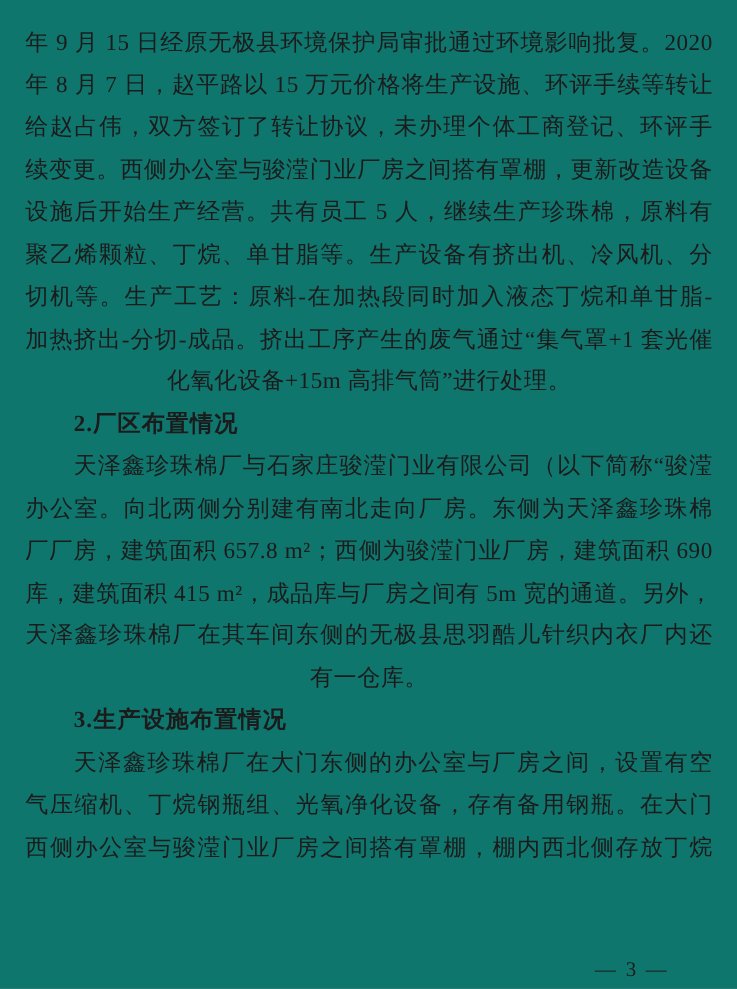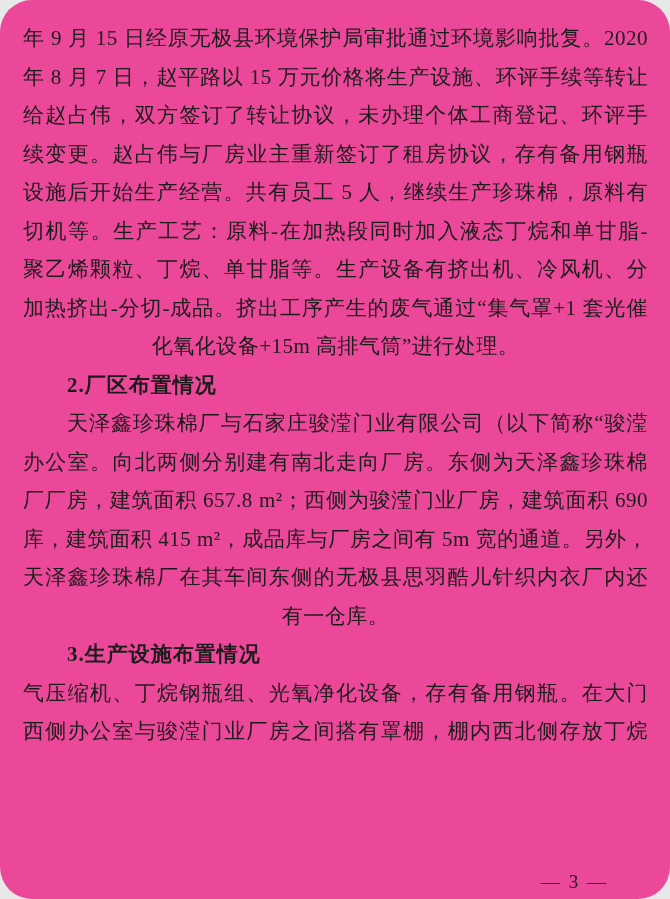--- a/index.html
+++ b/index.html
@@ -5,25 +5,24 @@
   html, body {
     margin: 0;
     padding: 0;
     background: #e8e8e8;
   }
   .page {
     position: relative;
     width: 670px;
     height: 899px;
     margin: 0;
-    background: #ec4899;
+    background: #0f766e;
     font-family: "Liberation Serif", "DejaVu Serif", serif;
     color: #1b1b1b;
     overflow: hidden;
-    border-radius: 32px;
   }
   .text-block {
     position: absolute;
     top: 19px;
     left: 23px;
     width: 625px;
   }
   .line {
     font-size: 21px;
     height: 38.5px;
@@ -56,31 +55,32 @@
   }
 </style>
 </head>
 <body>
 
 <div class="page">
   <div class="text-block">
       <div class="line justify">年 9 月 15 日经原无极县环境保护局审批通过环境影响批复。2020</div>
       <div class="line justify">年 8 月 7 日，赵平路以 15 万元价格将生产设施、环评手续等转让</div>
       <div class="line justify">给赵占伟，双方签订了转让协议，未办理个体工商登记、环评手</div>
-      <div class="line justify">续变更。赵占伟与厂房业主重新签订了租房协议，存有备用钢瓶</div>
+      <div class="line justify">续变更。西侧办公室与骏滢门业厂房之间搭有罩棚，更新改造设备</div>
       <div class="line justify">设施后开始生产经营。共有员工 5 人，继续生产珍珠棉，原料有</div>
+      <div class="line justify">聚乙烯颗粒、丁烷、单甘脂等。生产设备有挤出机、冷风机、分</div>
       <div class="line justify">切机等。生产工艺：原料-在加热段同时加入液态丁烷和单甘脂-</div>
-      <div class="line justify">聚乙烯颗粒、丁烷、单甘脂等。生产设备有挤出机、冷风机、分</div>
       <div class="line justify">加热挤出-分切-成品。挤出工序产生的废气通过“集气罩+1 套光催</div>
       <div class="line plain">化氧化设备+15m 高排气筒”进行处理。</div>
       <div class="line heading">2.厂区布置情况</div>
       <div class="line justify indent">天泽鑫珍珠棉厂与石家庄骏滢门业有限公司（以下简称“骏滢</div>
       <div class="line justify">办公室。向北两侧分别建有南北走向厂房。东侧为天泽鑫珍珠棉</div>
       <div class="line justify">厂厂房，建筑面积 657.8 m²；西侧为骏滢门业厂房，建筑面积 690</div>
       <div class="line justify">库，建筑面积 415 m²，成品库与厂房之间有 5m 宽的通道。另外，</div>
       <div class="line justify">天泽鑫珍珠棉厂在其车间东侧的无极县思羽酷儿针织内衣厂内还</div>
       <div class="line plain">有一仓库。</div>
       <div class="line heading">3.生产设施布置情况</div>
+      <div class="line justify indent">天泽鑫珍珠棉厂在大门东侧的办公室与厂房之间，设置有空</div>
       <div class="line justify">气压缩机、丁烷钢瓶组、光氧净化设备，存有备用钢瓶。在大门</div>
       <div class="line justify">西侧办公室与骏滢门业厂房之间搭有罩棚，棚内西北侧存放丁烷</div>
     </div>
   <div class="page-number">— 3 —</div>
 </div>
 
 </body></html>

